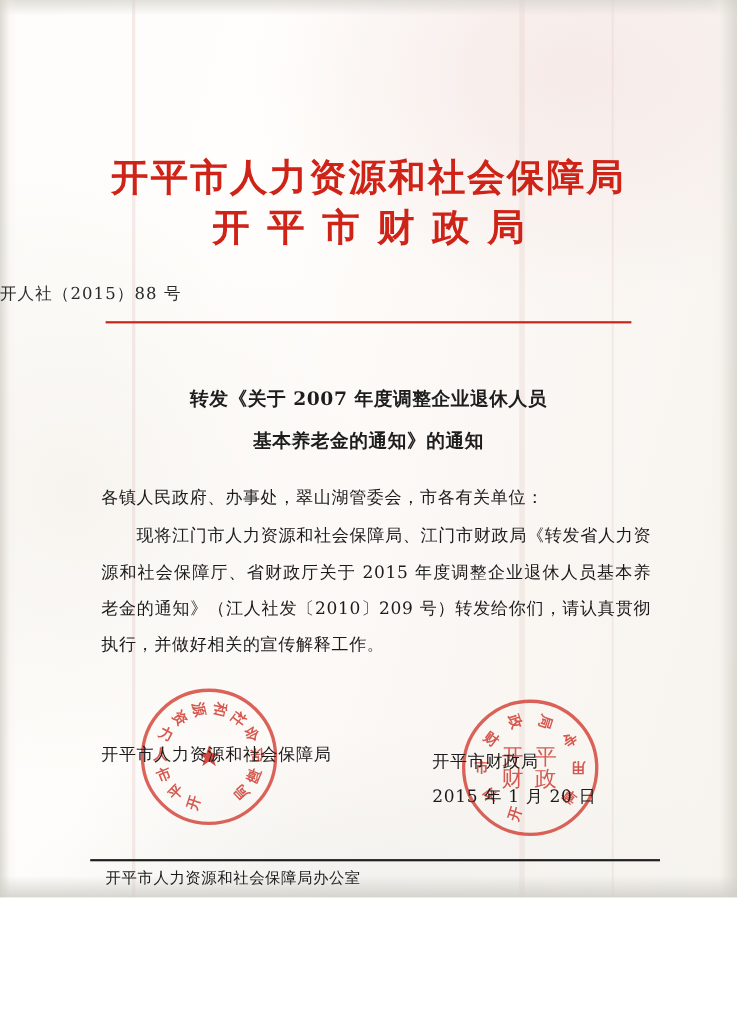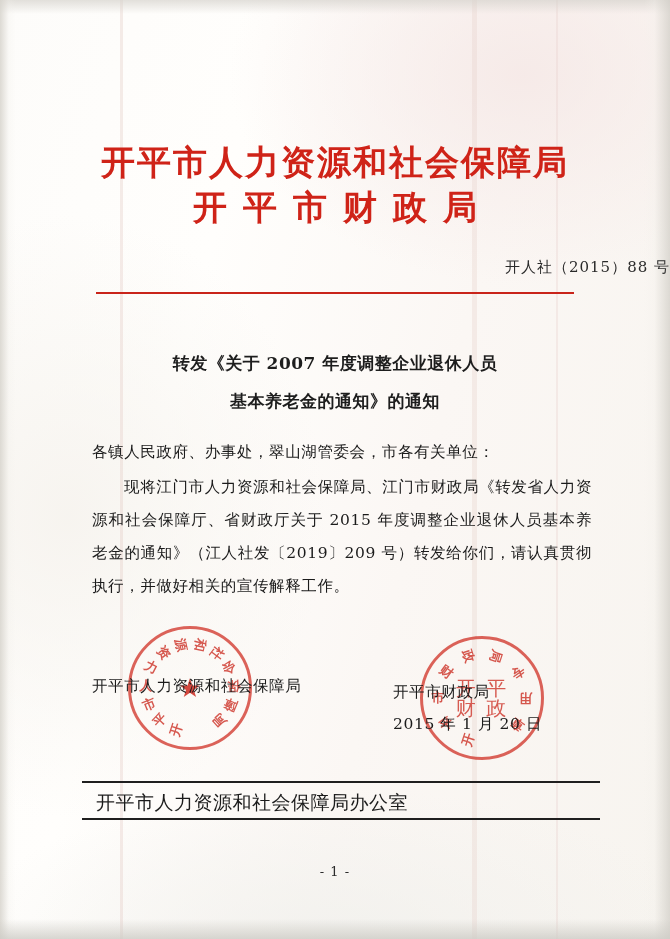--- a/index.html
+++ b/index.html
@@ -6,21 +6,21 @@
     margin: 0;
     padding: 0;
     background: #ffffff;
   }
   body {
     font-family: "DejaVu Sans", sans-serif;
   }
   #page {
     position: relative;
     width: 670px;
-    height: 939px;
+    height: 816px;
     overflow: hidden;
     background: #bef264;
   }
   
   .paper {
     position: absolute;
     inset: 0;
     background:
       radial-gradient(ellipse 420px 300px at 78% 8%, rgba(245,232,230,0.85) 0%, rgba(253,251,248,0) 70%),
       radial-gradient(ellipse 360px 420px at 10% 55%, rgba(246,243,238,0.9) 0%, rgba(253,251,248,0) 72%),
@@ -74,21 +74,21 @@
     font-size: 34px;
     line-height: 46px;
     letter-spacing: 16px;
     padding-left: 16px;
     white-space: nowrap;
   }
   .doc-number {
     position: absolute;
     left: 0; right: 0;
     top: 258px;
-    text-align: right;
+    text-align: left;
     font-family: "DejaVu Serif", serif;
     font-size: 15px;
     color: #2a2a2a;
     letter-spacing: 1px;
   }
   .red-rule {
     position: absolute;
     left: 96px;
     right: 96px;
     top: 292px;
@@ -214,21 +214,21 @@
     background: #1f1f1f;
   }
   .footer-row {
     position: absolute;
     left: 96px;
     right: 70px;
     top: 790px;
     display: flex;
     justify-content: space-between;
     font-family: Liberation Sans, sans-serif;
-    font-size: 19px;
+    font-size: 14px;
     color: #1b1b1b;
     letter-spacing: 0.5px;
   }
   .footer-rule-bottom {
     position: absolute;
     left: 82px; right: 70px;
     top: 818px;
     height: 1.5px;
     background: #1f1f1f;
   }
@@ -265,21 +265,21 @@
   <div class="doc-number">开人社（2015）88 号</div>
   <div class="red-rule"></div>
 
   <div class="doc-title">
     <div>转发《关于 2007 年度调整企业退休人员</div>
     <div>基本养老金的通知》的通知</div>
   </div>
 
   <div class="body-block">
     <p class="salutation">各镇人民政府、办事处，翠山湖管委会，市各有关单位：</p>
-    <p class="para">现将江门市人力资源和社会保障局、江门市财政局《转发省人力资源和社会保障厅、省财政厅关于 2015 年度调整企业退休人员基本养老金的通知》（江人社发〔2019〕209 号）转发给你们，请认真贯彻执行，并做好相关的宣传解释工作。</p>
+    <p class="para">现将江门市人力资源和社会保障局、江门市财政局《转发省人力资源和社会保障厅、省财政厅关于 2015 年度调整企业退休人员基本养老金的通知》（江人社发〔2010〕209 号）转发给你们，请认真贯彻执行，并做好相关的宣传解释工作。</p>
   </div>
 
   <div class="seal" id="seal-hr">
     <div class="seal-ring">
         <span class="seal-ring-char" style="transform: rotate(198deg) translate(0px, -44px) rotate(90deg) translate(-50%, -50%);">开</span>
         <span class="seal-ring-char" style="transform: rotate(222.923deg) translate(0px, -44px) rotate(90deg) translate(-50%, -50%);">平</span>
         <span class="seal-ring-char" style="transform: rotate(247.846deg) translate(0px, -44px) rotate(90deg) translate(-50%, -50%);">市</span>
         <span class="seal-ring-char" style="transform: rotate(272.769deg) translate(0px, -44px) rotate(90deg) translate(-50%, -50%);">人</span>
         <span class="seal-ring-char" style="transform: rotate(297.692deg) translate(0px, -44px) rotate(90deg) translate(-50%, -50%);">力</span>
         <span class="seal-ring-char" style="transform: rotate(322.615deg) translate(0px, -44px) rotate(90deg) translate(-50%, -50%);">资</span>

